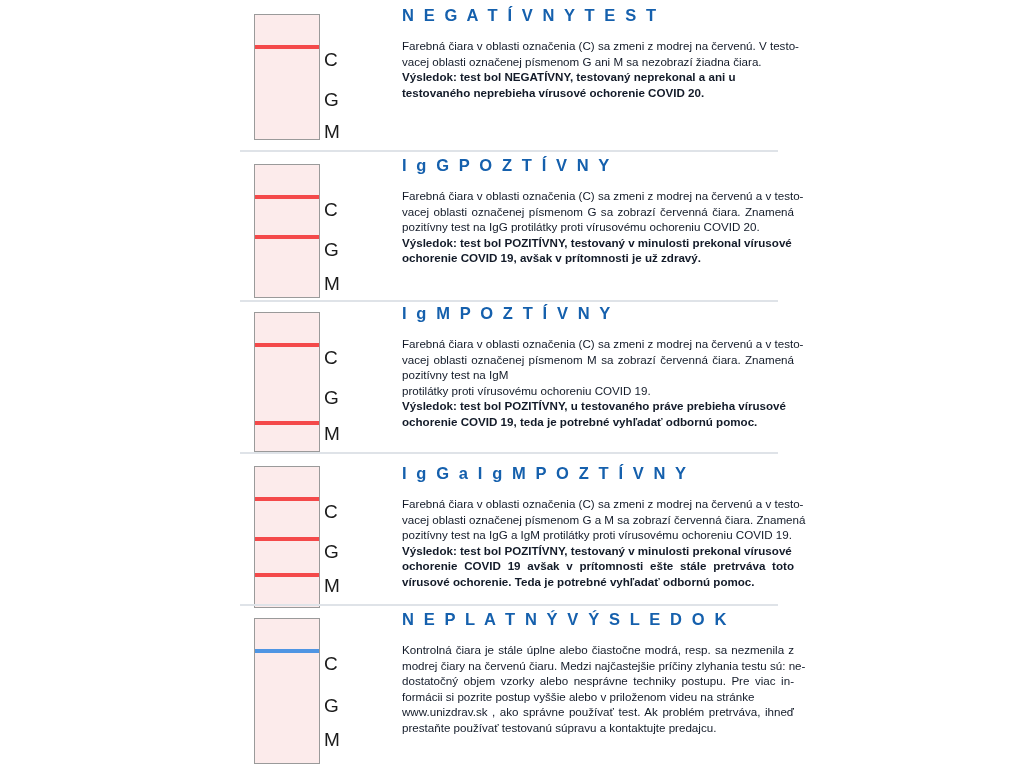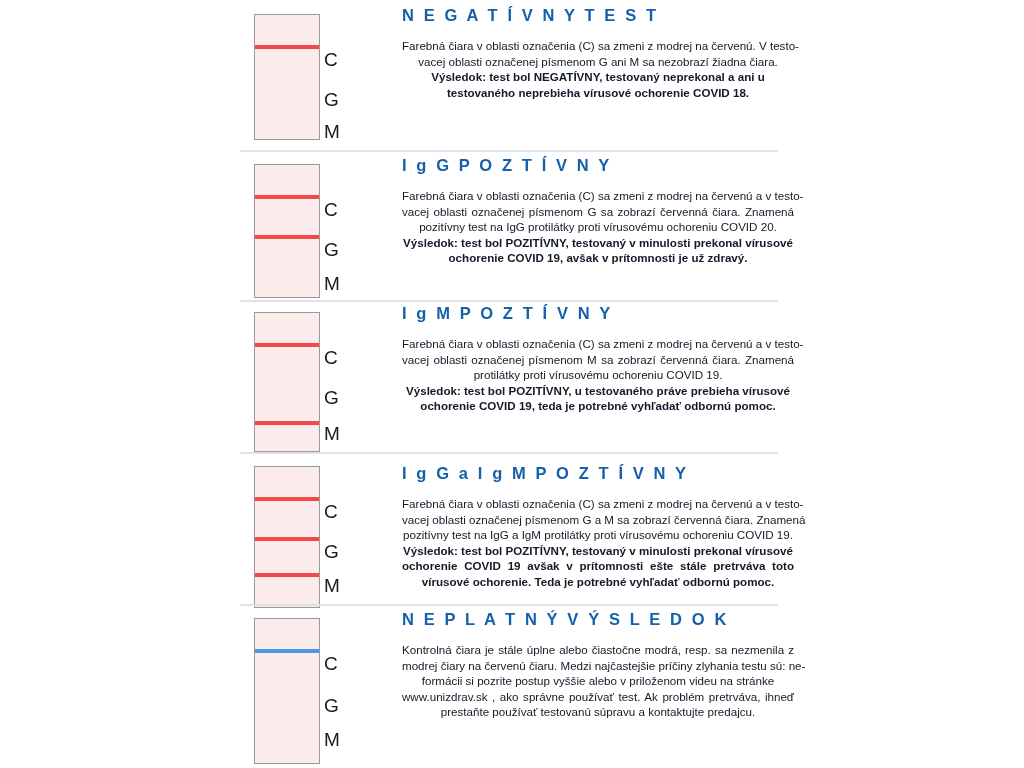--- a/index.html
+++ b/index.html
@@ -96,21 +96,21 @@
   }
   .body-lines {
     font-size: 11.6px;
     line-height: 15.6px;
     color: #121a28;
   }
   .ln {
     display: block;
     white-space: nowrap;
   }
-  .ln.c { text-align: center; }
+  .ln.c { }
   .ln.j {
     text-align: justify;
     text-align-last: justify;
     white-space: normal;
   }
   .ln.b { font-weight: bold; }
 </style>
 </head>
 <body>
 
@@ -125,21 +125,21 @@
           <span style="top: 76px;">G</span>
           <span style="top: 108px;">M</span>
         </div>
       </div>
       <div class="textcol" style="padding-top: 6px;">
         <div class="heading">N E G A T Í V N Y   T E S T</div>
         <div class="body-lines">
           <span class="ln c">Farebná čiara v oblasti označenia (C) sa zmeni z modrej na červenú. V testo-</span>
           <span class="ln c">vacej oblasti označenej písmenom G ani M sa nezobrazí žiadna čiara.</span>
           <span class="ln c b">Výsledok: test bol NEGATÍVNY, testovaný neprekonal a ani u</span>
-          <span class="ln c b">testovaného neprebieha vírusové ochorenie COVID 18.</span>
+          <span class="ln c b">testovaného neprebieha vírusové ochorenie COVID 20.</span>
         </div>
       </div>
     </div>
     <div class="divider" style="top: 150px;"></div>
     <div class="section" style="position: absolute; left: 0px; top: 150px; width: 1024px;">
       <div class="cassette-wrap" style="height: 154px;">
         <div class="cassette" style="margin-top: 14px; height: 134px;">
           <div class="line red" style="top: 30px;"></div>
           <div class="line red" style="top: 70px;"></div>
         </div>
@@ -171,20 +171,21 @@
           <span style="top: 36px;">C</span>
           <span style="top: 76px;">G</span>
           <span style="top: 112px;">M</span>
         </div>
       </div>
       <div class="textcol" style="padding-top: 4px;">
         <div class="heading">I g M   P O Z T Í V N Y</div>
         <div class="body-lines">
           <span class="ln c">Farebná čiara v oblasti označenia (C) sa zmeni z modrej na červenú a v testo-</span>
           <span class="ln j">vacej oblasti označenej písmenom M sa zobrazí červenná čiara. Znamená</span>
+          <span class="ln c">pozitívny test na IgM</span>
           <span class="ln c">protilátky proti vírusovému ochoreniu COVID 19.</span>
           <span class="ln c b">Výsledok: test bol POZITÍVNY, u testovaného práve prebieha vírusové</span>
           <span class="ln c b">ochorenie COVID 19, teda je potrebné vyhľadať odbornú pomoc.</span>
         </div>
       </div>
     </div>
     <div class="divider" style="top: 452px;"></div>
     <div class="section" style="position: absolute; left: 0px; top: 452px; width: 1024px;">
       <div class="cassette-wrap" style="height: 162px;">
         <div class="cassette" style="margin-top: 14px; height: 142px;">
@@ -220,19 +221,20 @@
           <span style="top: 36px;">C</span>
           <span style="top: 78px;">G</span>
           <span style="top: 112px;">M</span>
         </div>
       </div>
       <div class="textcol" style="padding-top: 6px;">
         <div class="heading">N E P L A T N Ý   V Ý S L E D O K</div>
         <div class="body-lines">
           <span class="ln j">Kontrolná čiara je stále úplne alebo čiastočne modrá, resp. sa nezmenila z</span>
           <span class="ln c">modrej čiary na červenú čiaru. Medzi najčastejšie príčiny zlyhania testu sú: ne-</span>
+          <span class="ln j">dostatočný objem vzorky alebo nesprávne techniky postupu. Pre viac in-</span>
           <span class="ln c">formácii si pozrite postup vyššie alebo v priloženom videu na stránke</span>
           <span class="ln j">www.unizdrav.sk , ako správne používať test. Ak problém pretrváva, ihneď</span>
           <span class="ln c">prestaňte používať testovanú súpravu a kontaktujte predajcu.</span>
         </div>
       </div>
     </div>
   </div>
 
 </body></html>

